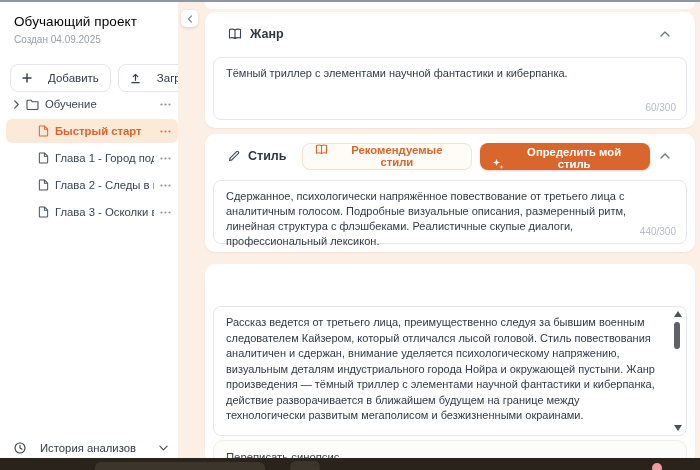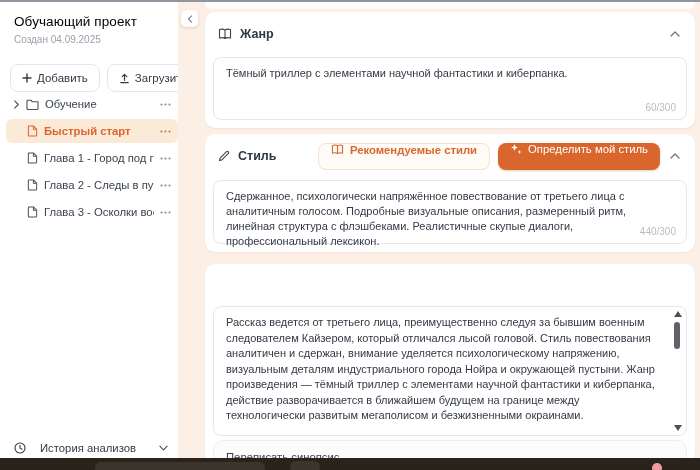--- a/index.html
+++ b/index.html
@@ -14,26 +14,26 @@
 
   
   .top-line{top:0;left:0;width:700px;height:2px;background:#8f96a0;}
 
   
   .sidebar{left:0;top:2px;width:178px;height:456px;background:#fff;}
   .sb-title{left:14px;top:12px;font-size:13.5px;font-weight:normal;color:#000000;letter-spacing:.1px;}
   .sb-sub{left:14px;top:32px;font-size:10px;color:#9aa1aa;}
   .sb-btns{left:10px;top:62px;display:flex;gap:7px;}
   .sb-btn{height:26px;border:1px solid #e3e6ea;border-radius:8px;background:#fff;
-    display:flex;align-items:center;gap:5px;padding:0 11px;font-size:11.5px;color:#333b46;cursor:pointer;}
+    display:flex;align-items:center;gap:16px;padding:0 11px;font-size:11.5px;color:#333b46;cursor:pointer;}
   .tree{left:6px;top:90px;right:0;}
   .tree-item{height:24px;margin-bottom:3px;display:flex;align-items:center;gap:6px;
     padding:0 7px;border-radius:6px;font-size:11.3px;color:#3a4450;cursor:pointer;}
   .tree-item .lbl{flex:1;white-space:nowrap;overflow:hidden;}
-  .tree-item.file{padding-left:21px;}
+  .tree-item.file{padding-left:32px;}
   .tree-item.selected{background:#fcead9;color:#dd6430;}
   .tree-item.selected .lbl{font-weight:bold;}
   .more{color:#8b929b;flex:0 0 auto;}
   .tree-item.selected .more{color:#c87a4a;}
   .history{left:14px;top:440px;width:154px;display:flex;align-items:center;gap:14px;
     font-size:11.3px;color:#333b46;cursor:pointer;}
   .history .lbl{flex:1;}
 
   
   .main{left:178px;top:2px;width:522px;height:456px;background:#fcefe5;overflow:hidden;}
@@ -42,31 +42,31 @@
     box-shadow:0 1px 3px rgba(30,30,50,.15);display:flex;align-items:center;justify-content:center;
     color:#7b838d;cursor:pointer;}
 
   .card{left:27px;width:490px;background:#fff;border-radius:10px;
     box-shadow:0 1px 2px rgba(40,40,70,.06);position:absolute;}
   #card-genre{top:10px;height:116px;}
   #card-style{top:132px;height:118px;}
   #card-synopsis{top:262px;height:200px;}
 
   .card-head{position:absolute;top:0;left:0;right:0;height:44px;display:flex;align-items:center;
-    padding:0 13px;gap:8px;}
+    padding:0 23px;gap:8px;}
   .card-title{font-size:12.5px;font-weight:bold;color:#2e3742;}
   .spacer{flex:1;}
   .head-icon{color:#3a4450;}
   .chev{color:#6e7681;cursor:pointer;padding:2px;}
 
   .btn-outline{display:flex;gap:6px;height:27px;padding:0 12px;
     border:1px solid #f5e2cc;border-radius:8px;background:#fffcf7;color:#d9662c;
     font-size:11.3px;font-weight:bold;cursor:pointer;}
-  .btn-fill{display:flex;align-items:flex-start;gap:6px;height:27px;padding:0 12px;
-    border-radius:8px;background:#d9662c;color:#fff;font-size:11.3px;font-weight:normal;
+  .btn-fill{display:flex;align-items:flex-end;gap:6px;height:27px;padding:0 12px;
+    border-radius:8px;background:#d9662c;color:#fff;font-size:11.3px;font-weight:bold;
     border:none;cursor:pointer;box-shadow:0 1px 2px rgba(150,60,10,.25);}
 
   .box{position:absolute;left:8px;right:8px;border:1px solid #e4e7eb;border-radius:8px;
     font-size:11px;color:#333a45;line-height:15px;padding:8px 12px;box-sizing:border-box;}
   .counter{position:absolute;right:10px;bottom:4px;font-size:10px;color:#b7bdc4;}
   #genre-box{top:45px;bottom:8px;}
   #style-box{top:46px;bottom:8px;}
   #synopsis-box{top:42px;height:130px;overflow:hidden;padding:8px 26px 8px 12px;line-height:15.5px;}
   #synopsis-box p{margin:0;}
 

